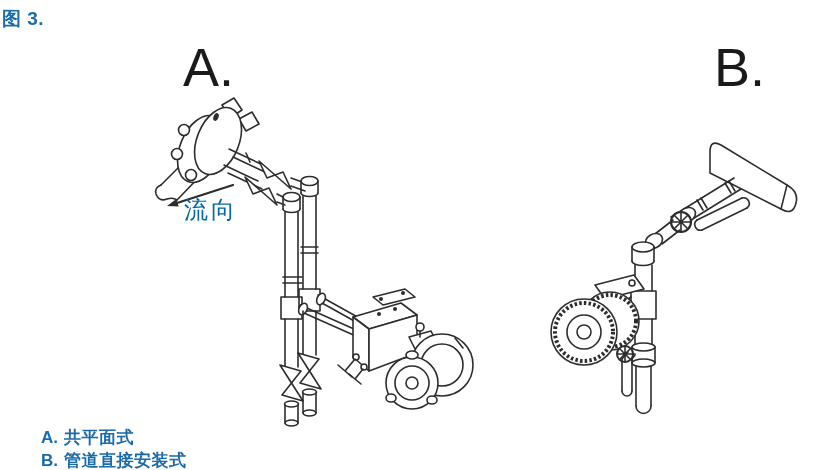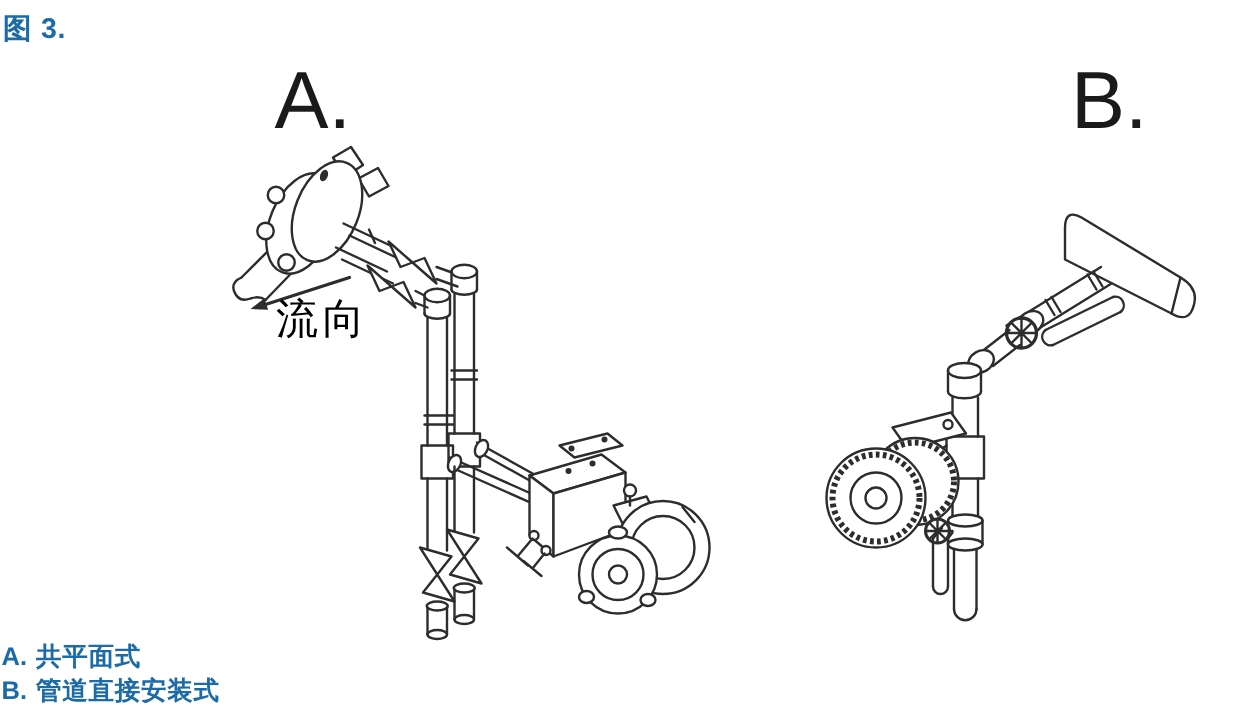--- a/index.html
+++ b/index.html
@@ -10,27 +10,27 @@
   .fig-title{
     position:absolute;left:2px;top:6px;display:flex;gap:26px;
     font-size:19px;font-weight:bold;color:#1c6ba6;letter-spacing:.5px;white-space:nowrap;
   }
   .big-label{
     position:absolute;font-size:54px;color:#1a1a1a;font-weight:400;line-height:1;
   }
   #label-a{left:183px;top:40px;}
   #label-b{left:714px;top:40px;}
   .flow-label{
-    position:absolute;left:184px;top:194px;font-size:28px;font-weight:500;
-    color:#000000;letter-spacing:3px;white-space:nowrap;
+    position:absolute;left:184px;top:194px;font-size:24px;font-weight:500;
+    color:#0369a1;letter-spacing:3px;white-space:nowrap;
   }
   .captions{
     position:absolute;left:1px;top:426px;color:#1c6ba6;font-size:17px;line-height:23px;
   }
-  .cap-row{white-space:nowrap;}
+  .cap-row{white-space:nowrap;margin-left:40px;}
   .cap-letter{font-weight:bold;margin-right:6px;}
   .cap-text{font-weight:bold;letter-spacing:.5px;}
   .art{position:absolute;}
   #art-a{left:115px;top:93px;}
   #art-b{left:535px;top:125px;}
   svg .ln{fill:none;stroke:#2d2d2d;stroke-width:1.6;stroke-linecap:round;stroke-linejoin:round;}
   svg .ln2{fill:none;stroke:#2d2d2d;stroke-width:2.2;stroke-linecap:round;stroke-linejoin:round;}
   svg .fw{fill:#ffffff;stroke:#2d2d2d;stroke-width:1.6;stroke-linejoin:round;}
   svg .fd{fill:#2d2d2d;stroke:none;}
   svg .knurl{fill:none;stroke:#2d2d2d;stroke-width:4;stroke-dasharray:2.5 2.2;}

